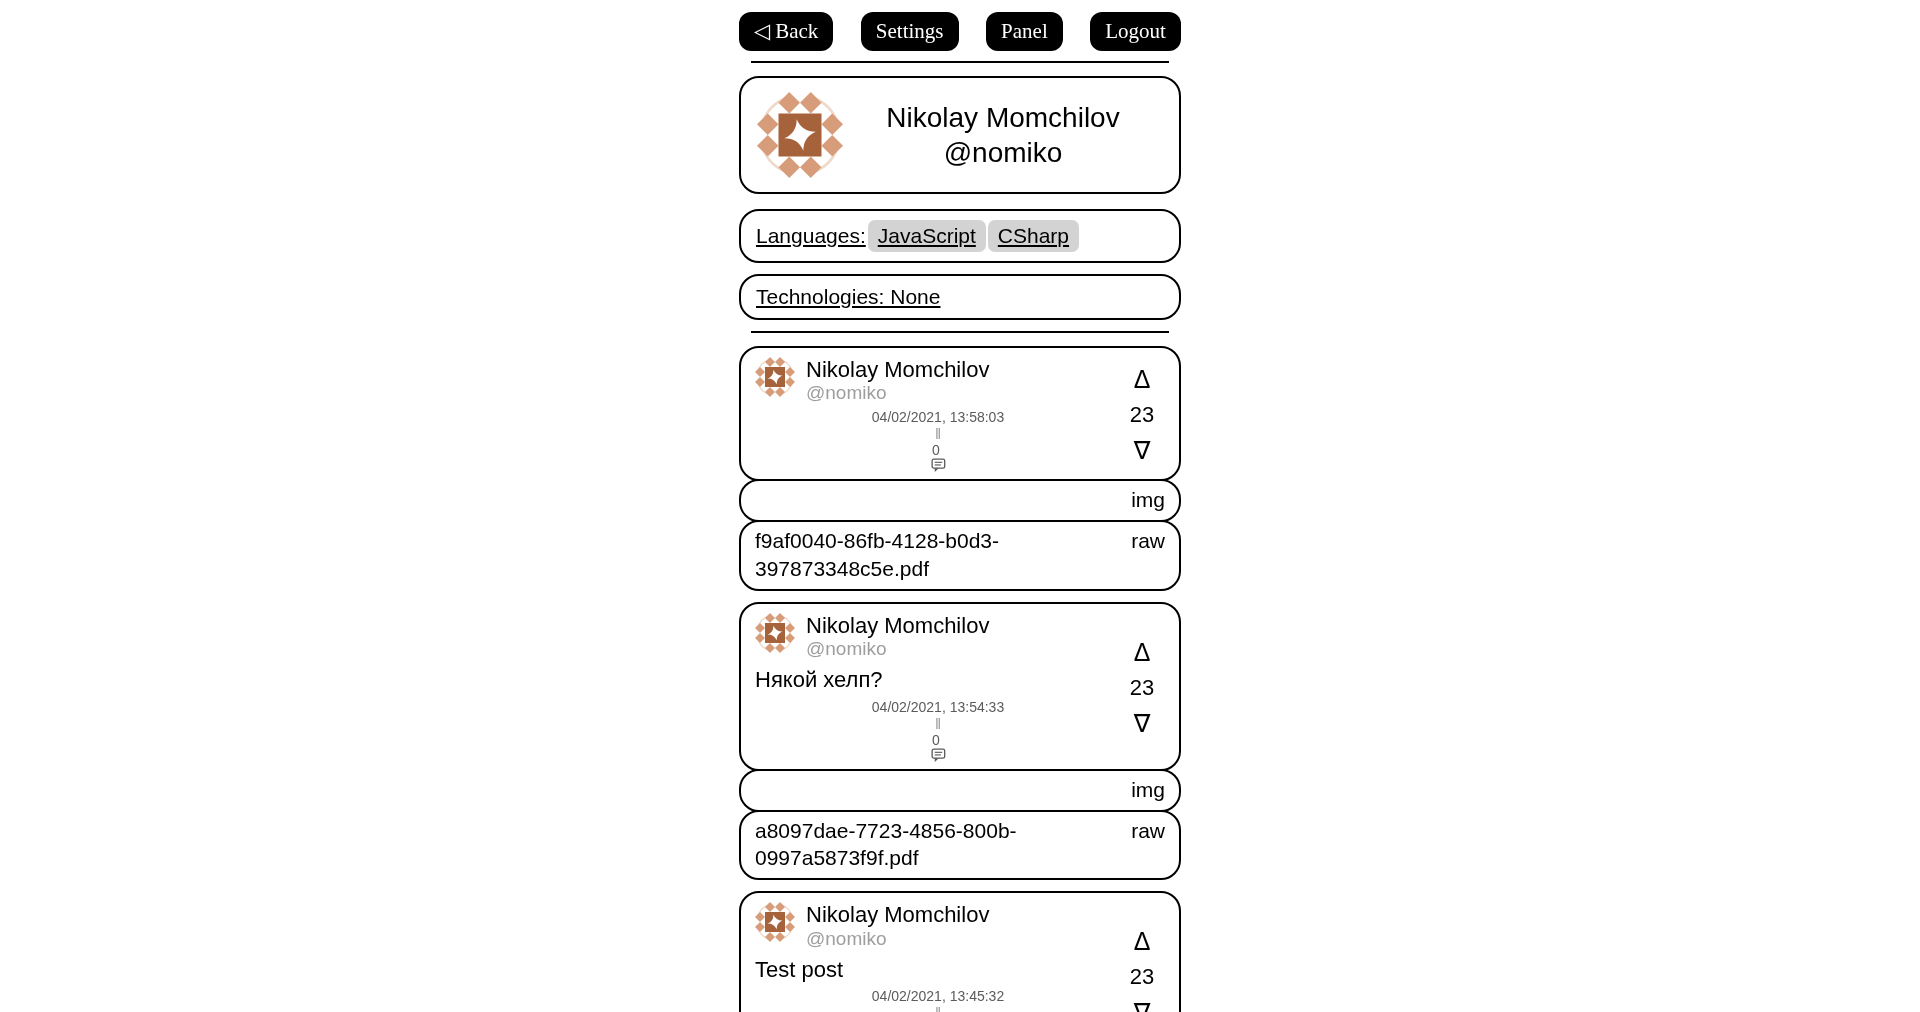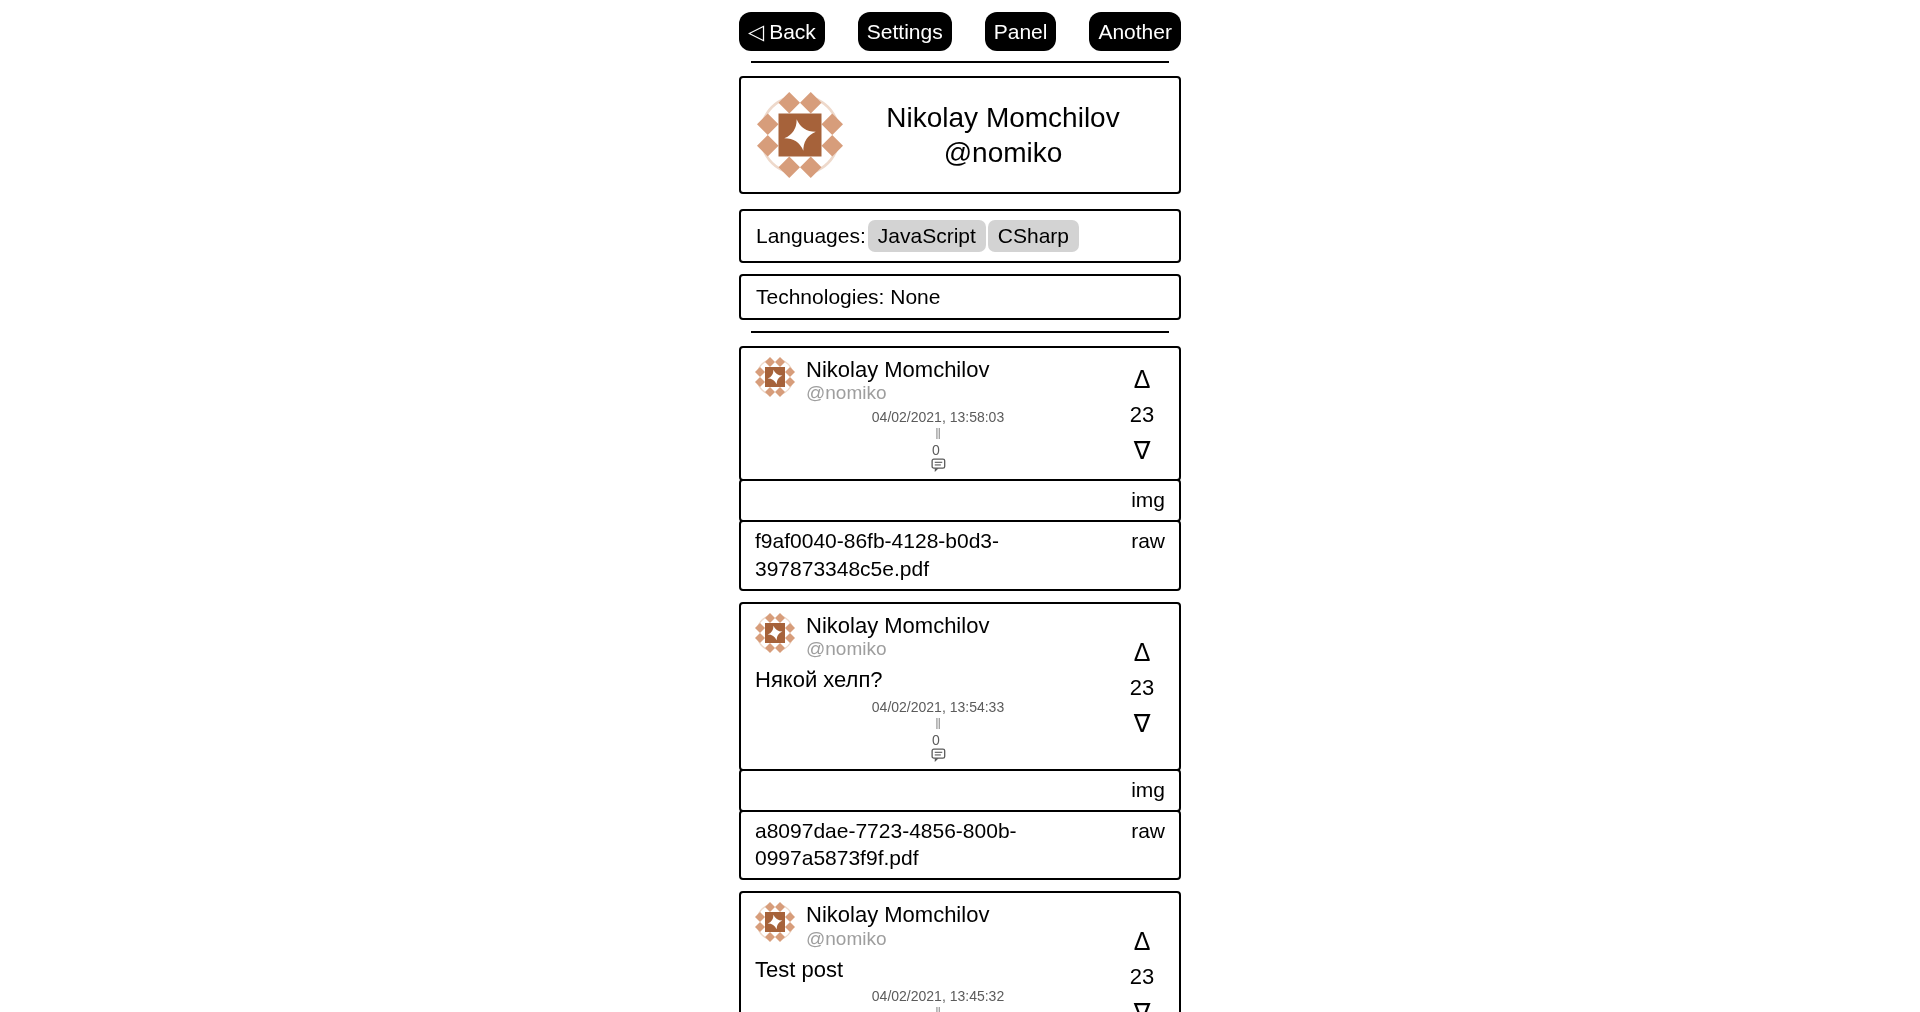--- a/index.html
+++ b/index.html
@@ -12,53 +12,54 @@
   .container { width: 442px; margin: 0 auto; }
 
   
   .top-nav {
     display: flex; justify-content: space-between;
     padding-top: 12px;
   }
   .nav-btn {
     background: var(--button_bg, #000); color: var(--button_text, #fff);
     border: none; border-radius: 12px;
-    font-family: Liberation Sans, sans-serif;
-    font-size: 21px; line-height: 1; padding: 9px 9px;
+    font-family: Liberation Serif, serif;
+    font-size: 21px; line-height: 1; padding: 9px 15px;
     cursor: pointer; white-space: nowrap;
   }
   .nav-btn .btn-icon { margin-right: 5px; }
 
   .divider {
     border: none; border-top: 2px solid var(--card_border, #000);
     margin: 10px 12px 13px 12px;
   }
 
   
   .card {
     border: 2px solid var(--card_border, #000);
-    border-radius: 4px; background: #fff;
+    border-radius: 20px; background: #fff;
   }
 
   .profile-card {
     display: flex; align-items: center;
     padding: 14px 16px; margin-bottom: 15px;
   }
   .avatar { display: inline-block; line-height: 0; }
   .avatar-lg svg { width: 86px; height: 86px; }
   .avatar-sm svg { width: 40px; height: 40px; }
   .profile-name-block {
     flex: 1; text-align: center;
     font-size: 28px; line-height: 1.25;
   }
 
   .info-card {
     display: flex; align-items: center;
     padding: 9px 15px; margin-bottom: 11px;
     font-size: 21px;
+    text-decoration: underline;
   }
   .tag {
     background: var(--tag_bg, #d3d3d3);
     border-radius: 7px; padding: 4px 10px;
     margin-left: 2px; font-size: 21px;
   }
 
   
   .post-group { margin-bottom: 11px; }
   .post-card {
@@ -124,21 +125,21 @@
     </g>
   </defs>
 </svg>
 
 <div class="container">
 
   <nav class="top-nav">
     <button class="nav-btn"><span class="btn-icon">◁</span><span>Back</span></button>
     <button class="nav-btn"><span>Settings</span></button>
     <button class="nav-btn"><span>Panel</span></button>
-    <button class="nav-btn"><span>Another</span></button>
+    <button class="nav-btn"><span>Logout</span></button>
   </nav>
 
   <hr class="divider">
 
   <section class="card profile-card">
     <span class="avatar avatar-lg"><svg viewBox="0 0 96 96">
           <use href="#identicon"></use>
         </svg></span>
     <div class="profile-name-block">
       <div>Nikolay Momchilov</div>

